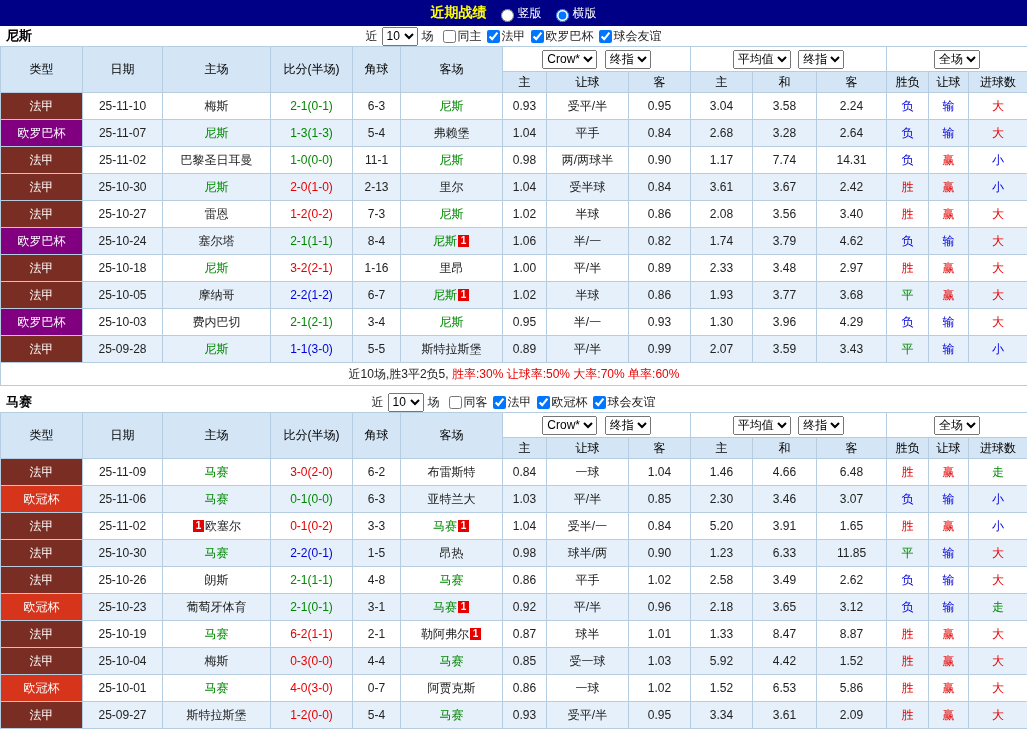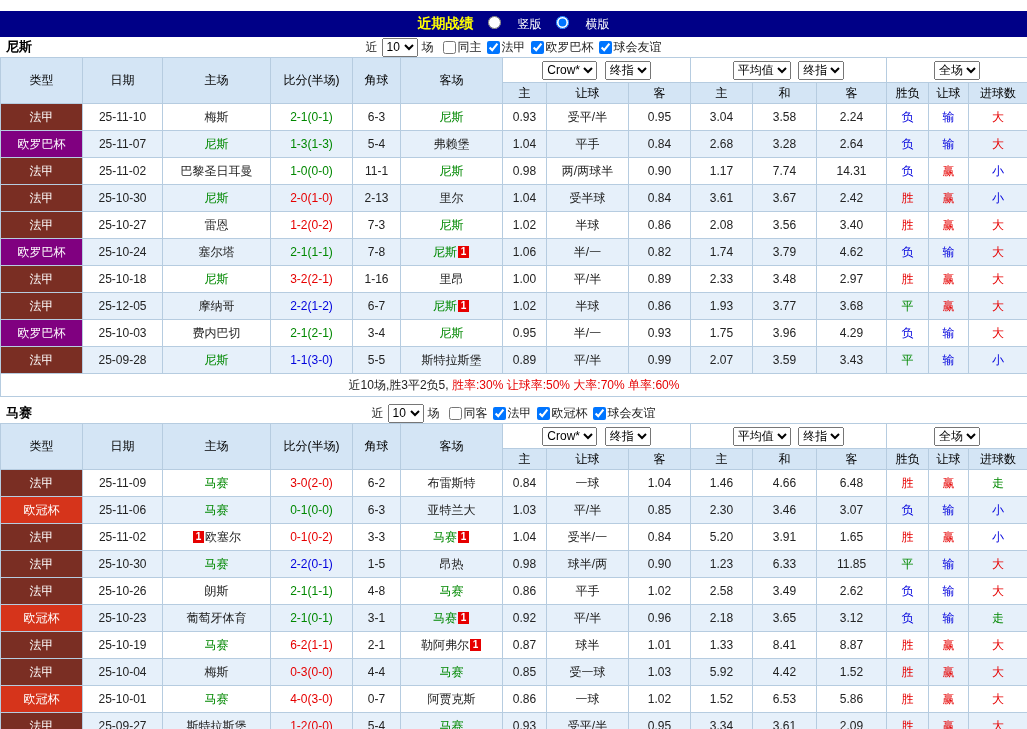--- a/index.html
+++ b/index.html
@@ -1,22 +1,22 @@
 <!DOCTYPE html>
 <html><head>
 <meta charset="utf-8">
 <style>
   html,body{margin:0;padding:0;}
   body{
     width:1027px;height:729px;overflow:hidden;background:#fff;color:#222;
     font-family:"Liberation Sans","DejaVu Sans",sans-serif;font-size:12px;
   }
-  .topbar{height:26px;background:#000087;display:flex;align-items:center;justify-content:center;gap:14px;margin-top:11px;}
+  .topbar{height:26px;background:#000087;display:flex;align-items:center;justify-content:center;gap:14px;}
   .topbar .title{color:#FFFF00;font-weight:bold;font-size:14px;}
-  .radio-item{display:flex;align-items:flex-start;gap:17px;color:#fff;cursor:pointer;}
+  .radio-item{display:flex;align-items:flex-end;gap:4px;color:#fff;cursor:pointer;}
   .radio-item input{margin:0;width:13px;height:13px;}
 
   .section + .section{margin-top:6px;}
   .sec-head{position:relative;height:20px;display:flex;align-items:center;}
   .sec-head .team{position:absolute;left:6px;font-weight:bold;font-size:13px;color:#000;}
   .filters{margin:0 auto;display:flex;align-items:center;gap:4px;}
   .filters select,.selcell select{font-size:12px;height:19px;}
   .cbwrap{display:flex;align-items:center;}
   label.cb{display:flex;align-items:center;cursor:pointer;margin-left:5px;}
   label.cb input{margin:0 2px 0 0;width:13px;height:13px;}
@@ -217,21 +217,21 @@
           <td>3.40</td>
           <td><span class="c-red">胜</span></td>
           <td><span class="c-red">赢</span></td>
           <td><span class="c-red">大</span></td>
         </tr>
         <tr>
           <td class="league" style="background:#800080">欧罗巴杯</td>
           <td>25-10-24</td>
           <td><span class="tname">塞尔塔</span></td>
           <td><span class="score c-green">2-1(1-1)</span></td>
-          <td>7-8</td>
+          <td>8-4</td>
           <td><span class="tname t-focal">尼斯</span><span class="rc">1</span></td>
           <td>1.06</td>
           <td>半/一</td>
           <td>0.82</td>
           <td>1.74</td>
           <td>3.79</td>
           <td>4.62</td>
           <td><span class="c-blue">负</span></td>
           <td><span class="c-blue">输</span></td>
           <td><span class="c-red">大</span></td>
@@ -248,21 +248,21 @@
           <td>0.89</td>
           <td>2.33</td>
           <td>3.48</td>
           <td>2.97</td>
           <td><span class="c-red">胜</span></td>
           <td><span class="c-red">赢</span></td>
           <td><span class="c-red">大</span></td>
         </tr>
         <tr>
           <td class="league" style="background:#7A2E23">法甲</td>
-          <td>25-12-05</td>
+          <td>25-10-05</td>
           <td><span class="tname">摩纳哥</span></td>
           <td><span class="score c-blue">2-2(1-2)</span></td>
           <td>6-7</td>
           <td><span class="tname t-focal">尼斯</span><span class="rc">1</span></td>
           <td>1.02</td>
           <td>半球</td>
           <td>0.86</td>
           <td>1.93</td>
           <td>3.77</td>
           <td>3.68</td>
@@ -273,21 +273,21 @@
         <tr>
           <td class="league" style="background:#800080">欧罗巴杯</td>
           <td>25-10-03</td>
           <td><span class="tname">费内巴切</span></td>
           <td><span class="score c-green">2-1(2-1)</span></td>
           <td>3-4</td>
           <td><span class="tname t-focal">尼斯</span></td>
           <td>0.95</td>
           <td>半/一</td>
           <td>0.93</td>
-          <td>1.75</td>
+          <td>1.30</td>
           <td>3.96</td>
           <td>4.29</td>
           <td><span class="c-blue">负</span></td>
           <td><span class="c-blue">输</span></td>
           <td><span class="c-red">大</span></td>
         </tr>
         <tr>
           <td class="league" style="background:#7A2E23">法甲</td>
           <td>25-09-28</td>
           <td><span class="tname t-focal">尼斯</span></td>
@@ -500,21 +500,21 @@
           <td class="league" style="background:#7A2E23">法甲</td>
           <td>25-10-19</td>
           <td><span class="tname t-focal">马赛</span></td>
           <td><span class="score c-red">6-2(1-1)</span></td>
           <td>2-1</td>
           <td><span class="tname">勒阿弗尔</span><span class="rc">1</span></td>
           <td>0.87</td>
           <td>球半</td>
           <td>1.01</td>
           <td>1.33</td>
-          <td>8.41</td>
+          <td>8.47</td>
           <td>8.87</td>
           <td><span class="c-red">胜</span></td>
           <td><span class="c-red">赢</span></td>
           <td><span class="c-red">大</span></td>
         </tr>
         <tr>
           <td class="league" style="background:#7A2E23">法甲</td>
           <td>25-10-04</td>
           <td><span class="tname">梅斯</span></td>
           <td><span class="score c-red">0-3(0-0)</span></td>

